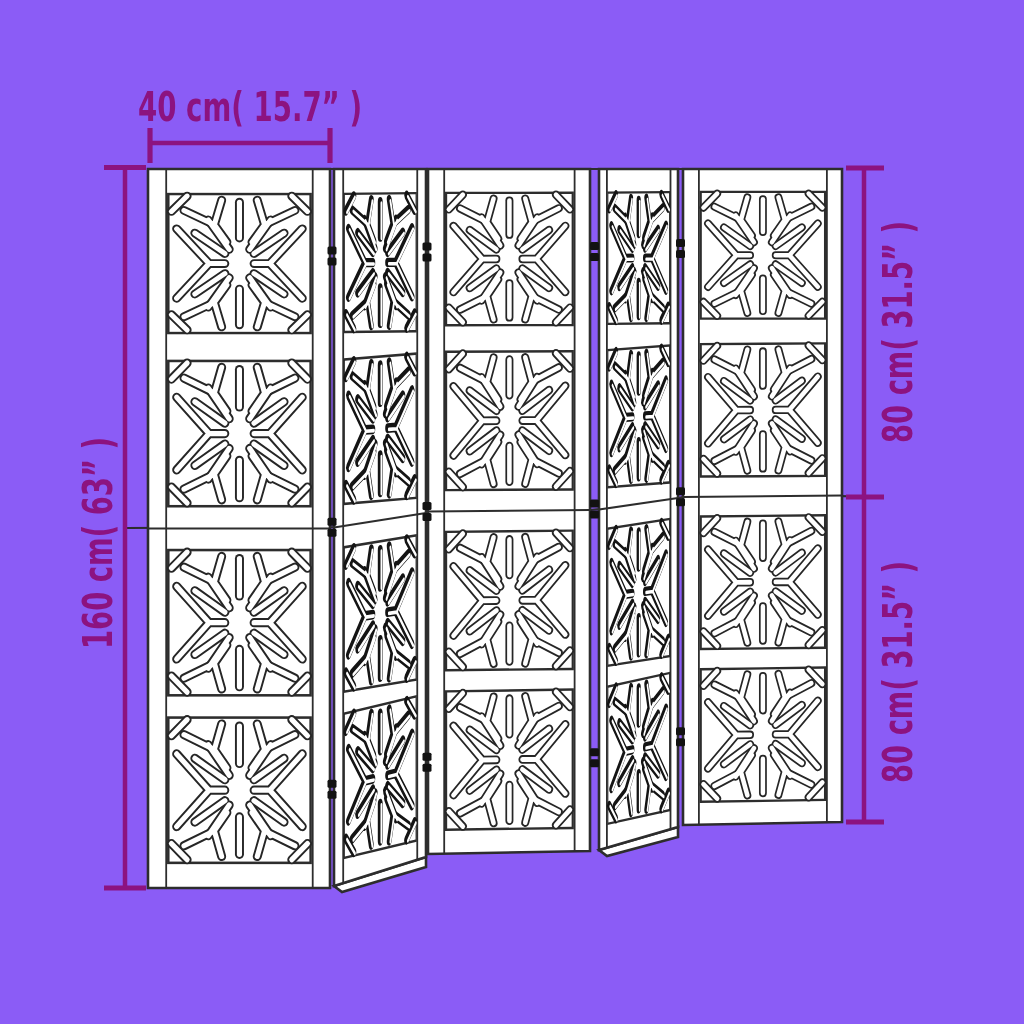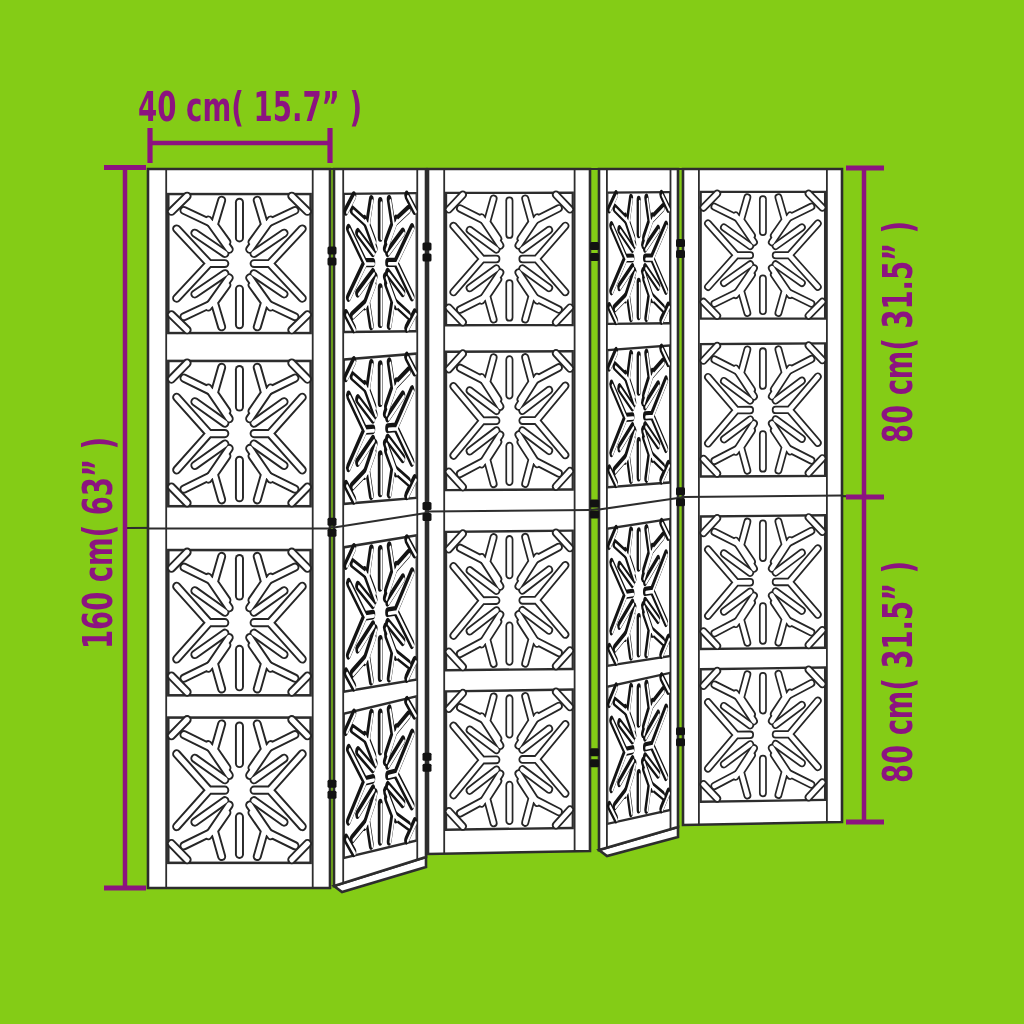--- a/index.html
+++ b/index.html
@@ -1,16 +1,16 @@
 <!DOCTYPE html>
 <html style="--accent: #8C1380;"><head>
 <meta charset="utf-8">
 <style>
   html,body{margin:0;padding:0;background:#ffffff;}
-  #stage{position:relative;width:1024px;height:1024px;background:#84cc16;overflow:hidden;
+  #stage{position:relative;width:1024px;height:1024px;background:#8b5cf6;overflow:hidden;
          font-family:"DejaVu Sans",sans-serif;}
   svg{display:block;}
   .frame{fill:#ffffff;stroke:#2d2d2d;stroke-width:2.6;}
   .thin{stroke:#2d2d2d;stroke-width:1.8;fill:none;}
   .thin2{stroke:#2d2d2d;stroke-width:2.2;fill:none;}
   .hinge{fill:#121212;}
   .tileborder{fill:#ffffff;stroke:#2d2d2d;stroke-width:2.4;}
   .pk{stroke:#262626;stroke-width:8.6;fill:none;stroke-linecap:round;stroke-linejoin:round;}
   .pw{stroke:#ffffff;stroke-width:4.9;fill:none;stroke-linecap:round;stroke-linejoin:round;}
   .pk2{stroke:#141414;stroke-width:9.2;fill:none;stroke-linecap:round;stroke-linejoin:round;}

